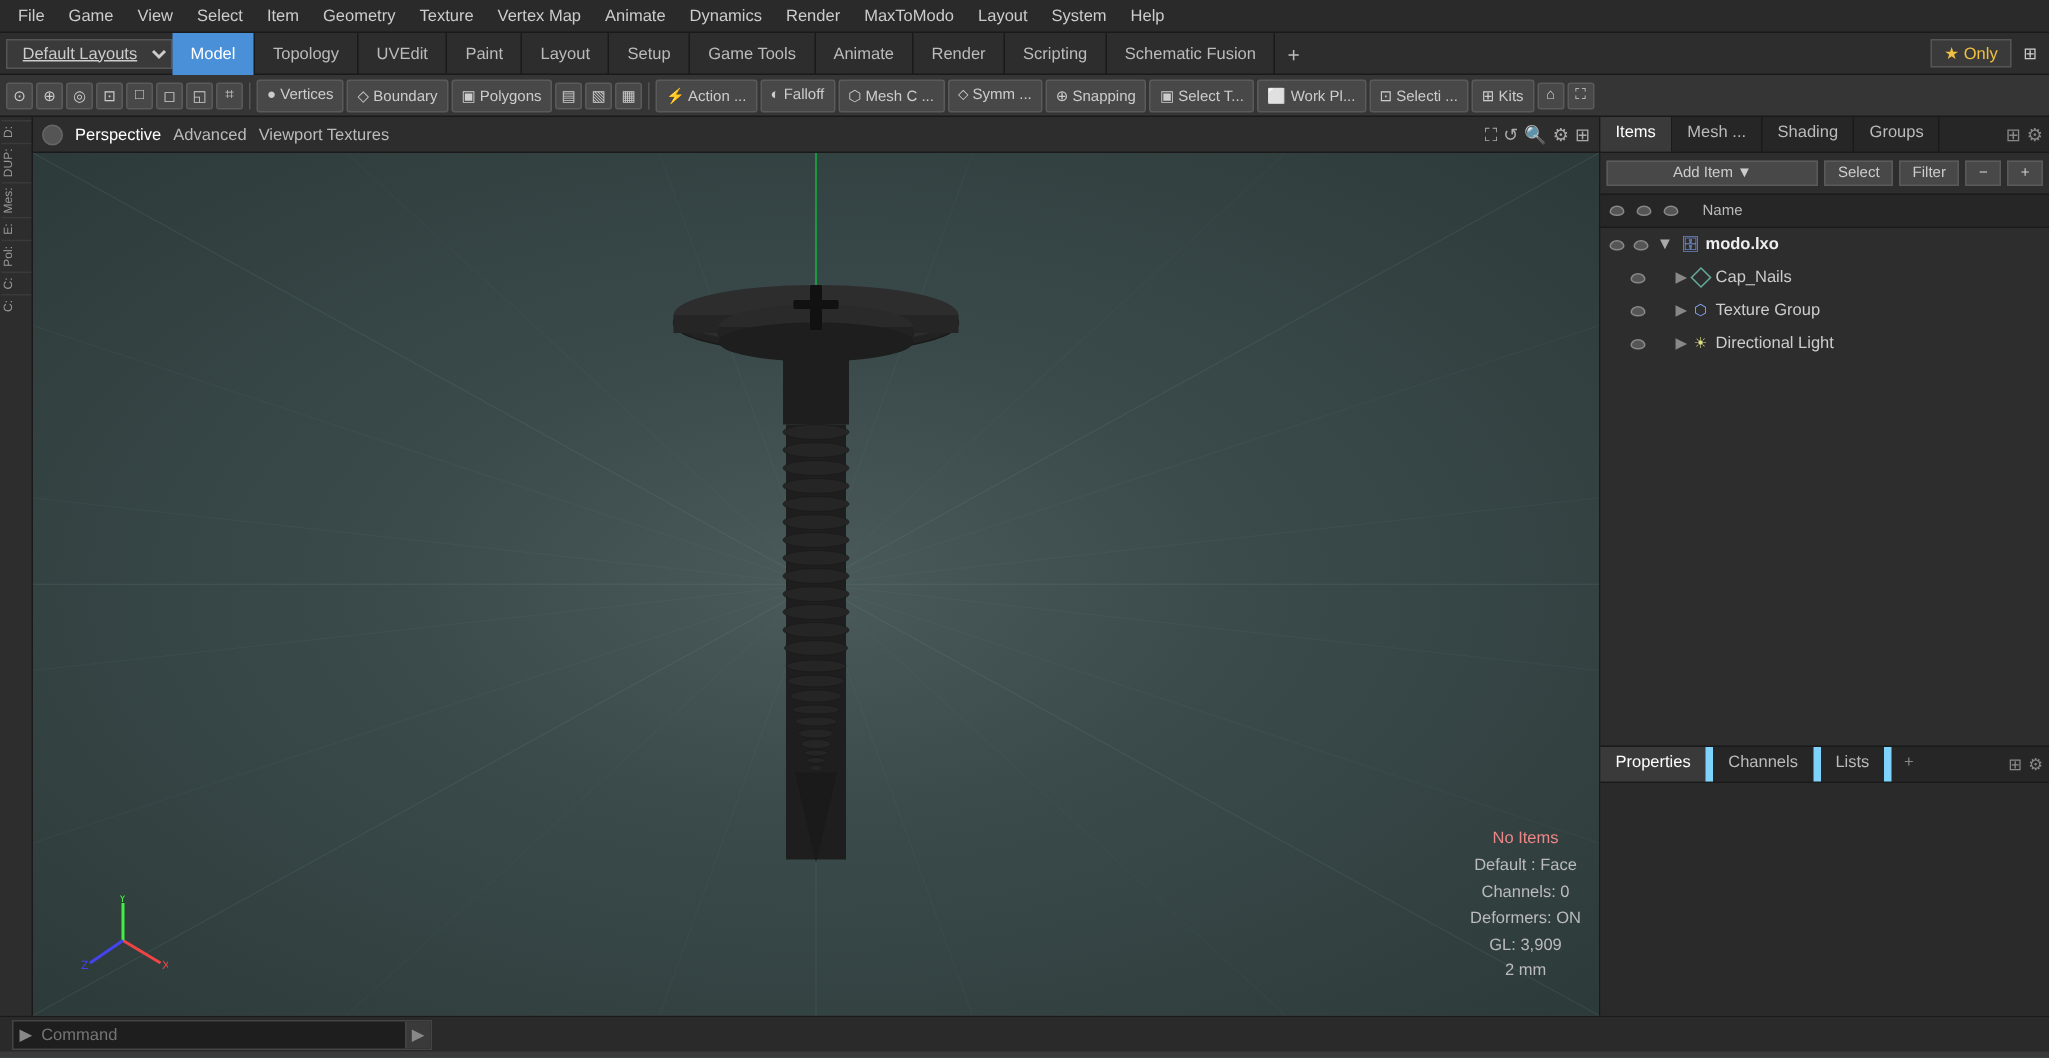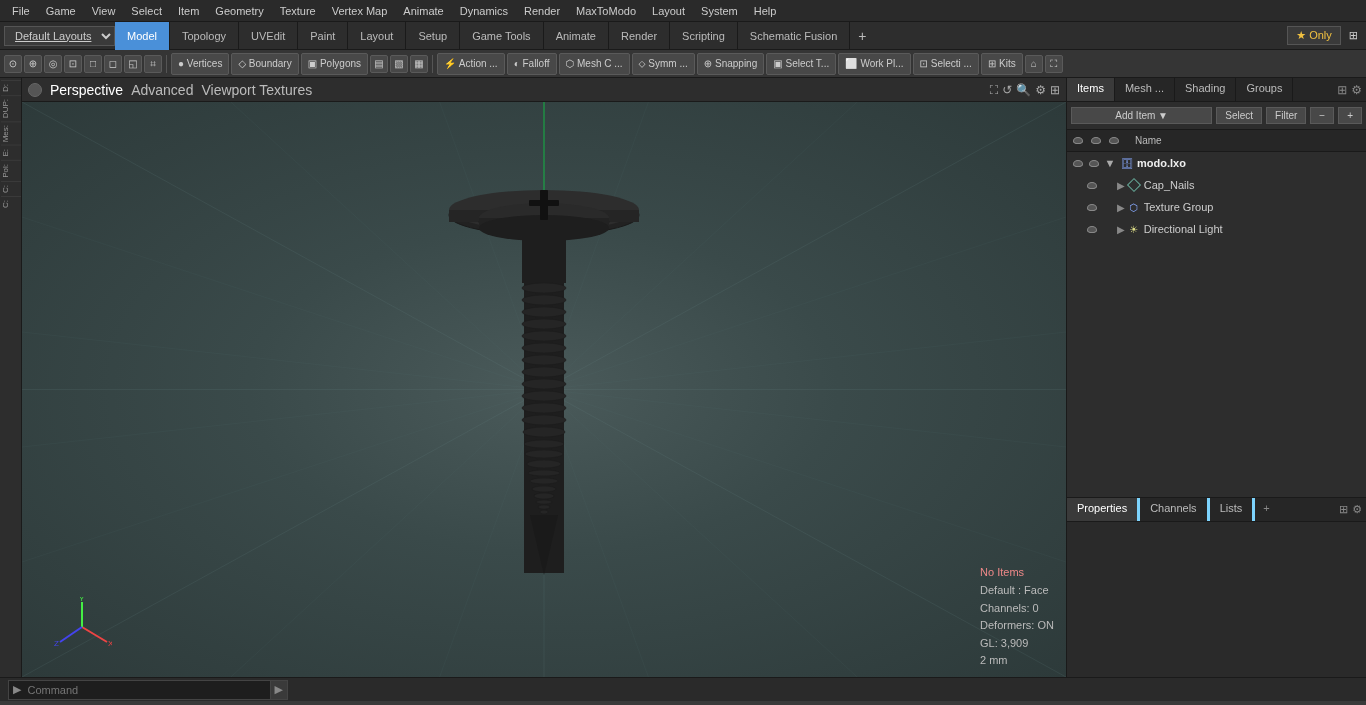--- a/index.html
+++ b/index.html
@@ -28,36 +28,36 @@
     #main-area { display: flex; height: calc(705px - 22px - 28px - 28px - 28px); }
 
     
     #left-sidebar { width: 22px; background: #2d2d2d; border-right: 1px solid #1a1a1a; display: flex; flex-direction: column; align-items: center; padding: 2px 0; overflow: hidden; }
     .sidebar-icon { width: 20px; color: #999; font-size: 8px; text-align: center; padding: 3px 0; cursor: pointer; border-bottom: 1px solid #3a3a3a; writing-mode: vertical-rl; transform: rotate(180deg); white-space: nowrap; overflow: hidden; }
 
     
     #viewport { flex: 1; background: #3d4a4a; position: relative; overflow: hidden; }
     #viewport-header { display: flex; align-items: center; background: #2d2d2d; height: 24px; padding: 0 6px; gap: 8px; border-bottom: 1px solid #1a1a1a; }
     .vp-circle { width: 14px; height: 14px; border-radius: 50%; background: #555; border: 1px solid #666; cursor: pointer; }
-    .vp-label { color: #bbb; font-size: 14px; cursor: pointer; }
+    .vp-label { color: #bbb; font-size: 11px; cursor: pointer; }
     .vp-label.active { color: #fff; }
     .vp-icons { margin-left: auto; display: flex; gap: 4px; align-items: center; }
     .vp-icon-btn { color: #aaa; cursor: pointer; font-size: 12px; }
 
     #viewport-canvas { width: 100%; height: calc(100% - 24px); position: relative; overflow: hidden; }
     .viewport-bg { width: 100%; height: 100%; background: radial-gradient(ellipse at center, #4a5a5a 0%, #3a4a4a 40%, #2d3a3a 100%); position: relative; }
 
     
     .grid-lines { position: absolute; top: 0; left: 0; width: 100%; height: 100%; }
 
     
     .axis-indicator { position: absolute; bottom: 20px; left: 30px; width: 60px; height: 60px; }
 
     
-    .status-overlay { position: absolute; bottom: 7px; right: 12px; text-align: left; line-height: 1.6; }
+    .status-overlay { position: absolute; bottom: 20px; right: 12px; text-align: center; line-height: 1.6; }
     .status-line { color: #bbb; font-size: 11px; }
     .status-line.highlight { color: #e88; }
 
     
     #right-panel { width: 300px; background: #2d2d2d; border-left: 1px solid #1a1a1a; display: flex; flex-direction: column; }
     #panel-tabs { display: flex; background: #262626; border-bottom: 1px solid #1a1a1a; height: 24px; }
     .panel-tab { padding: 4px 10px; color: #bbb; cursor: pointer; font-size: 11px; border-right: 1px solid #1a1a1a; }
     .panel-tab.active { background: #3a3a3a; color: #fff; }
     .panel-tab-icons { margin-left: auto; display: flex; align-items: center; gap: 4px; padding: 0 4px; }
     .ptab-icon { color: #888; cursor: pointer; font-size: 12px; }
@@ -78,21 +78,21 @@
     .item-type-icon { width: 14px; height: 14px; margin-right: 3px; display: flex; align-items: center; justify-content: center; }
     .mesh-icon { width: 10px; height: 10px; border: 1px solid #6a9; background: transparent; transform: rotate(45deg); }
     .light-icon { color: #dd8; font-size: 10px; }
     .group-icon { color: #8af; font-size: 10px; }
     .item-label { color: #ccc; font-size: 11px; }
     .item-label.top-level { color: #eee; font-weight: bold; }
 
     
     #properties-panel { height: 180px; background: #2a2a2a; border-top: 1px solid #1a1a1a; }
     #prop-tabs { display: flex; background: #262626; height: 24px; border-bottom: 1px solid #1a1a1a; }
-    .prop-tab { padding: 4px 10px; color: #bbb; cursor: pointer; font-size: 11px; border-right: 3px solid #7dd3fc; }
+    .prop-tab { padding: 4px 10px; color: #bbb; cursor: pointer; font-size: 11px; border-right: 5px solid #7dd3fc; }
     .prop-tab.active { background: #3a3a3a; color: #fff; }
     .prop-tab-plus { padding: 4px 8px; color: #888; cursor: pointer; }
     .prop-tab-icons { margin-left: auto; display: flex; align-items: center; gap: 4px; padding: 0 4px; }
     #prop-content { padding: 8px; color: #999; font-size: 11px; }
 
     
     #bottom-bar { display: flex; align-items: center; background: #2a2a2a; height: 24px; border-top: 1px solid #1a1a1a; padding: 0 8px; }
     #position-info { color: #bbb; font-size: 11px; flex: 1; }
     #command-area { display: flex; align-items: center; background: #1e1e1e; border: 1px solid #444; width: 280px; height: 20px; }
     .cmd-prompt { color: #888; padding: 0 4px; font-size: 11px; }

